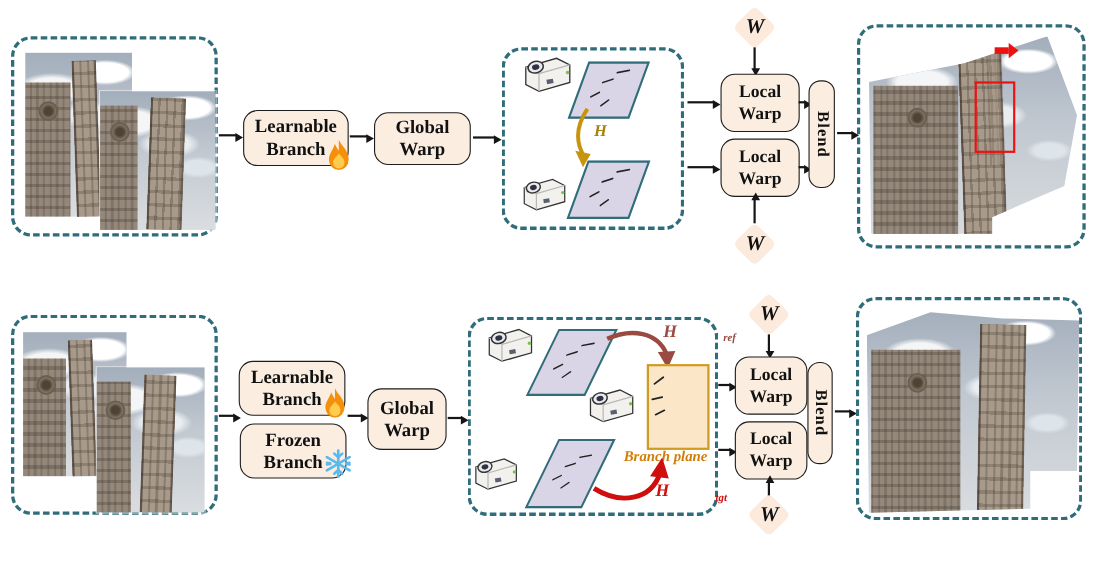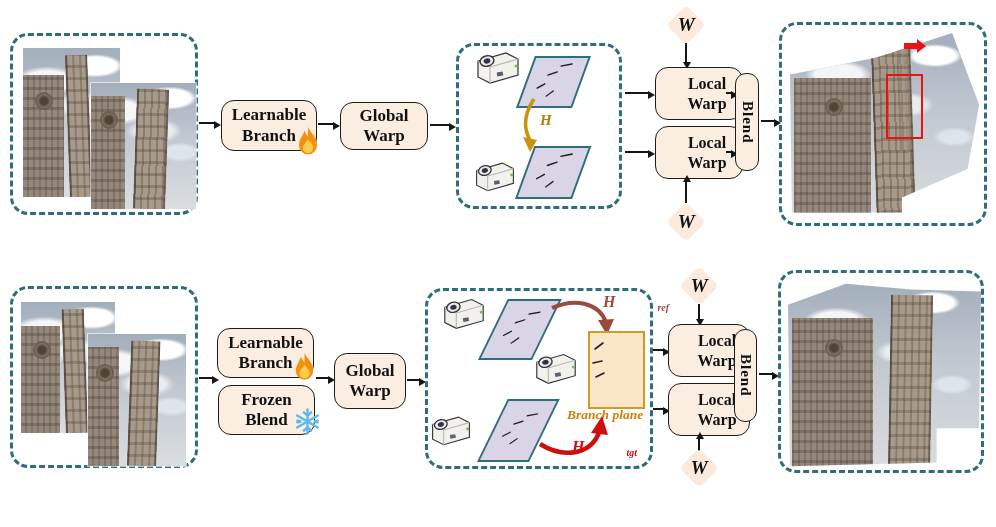--- a/index.html
+++ b/index.html
@@ -13,21 +13,21 @@
   .dashpanel{
     position:absolute;border:3px dashed #2f6d7a;border-radius:18px;background:transparent;
   }
   
   .cbox{
     position:absolute;background:#fbeee0;border:1.6px solid #1c1c1c;border-radius:13px;
     display:flex;align-items:center;justify-content:center;text-align:center;
     font-weight:bold;color:#111;white-space:pre-line;line-height:1.2;
   }
   .f17{font-size:17px;}
-  .f16{font-size:16px;padding-left:16px;}
+  .f16{font-size:16px;}
   
   .vbox{
     position:absolute;background:#fbeee0;border:1.5px solid #1c1c1c;border-radius:11px;
     display:flex;align-items:center;justify-content:center;
     font-weight:bold;color:#111;font-size:15px;
     writing-mode:vertical-rl;text-orientation:mixed;letter-spacing:1px;
   }
   
   .wd{
     position:absolute;width:28px;height:28px;background:#fceadd;border-radius:5px;
@@ -226,21 +226,21 @@
 <div class="cbox f17" style="left:217px;top:328px;width:95px;height:48px;">
   <span>Learnable
 Branch</span>
 </div>
 <svg class="abs" style="left:291px;top:352px;z-index:3;" width="27" height="31" viewBox="0 0 28 32">
   <path d="M14 1 C16.5 7 23 10.5 23 19 a9 9.6 0 0 1 -18 0 C5 13.5 9 10 10.4 4.6 C11.8 8 13 9.4 14 11 Z" fill="#f4900c"></path>
   <path d="M14 13.5 c2.6 3.2 5.2 4.8 5.2 8.4 a5.2 5.2 0 0 1 -10.4 0 c0 -3.4 3 -5 5.2 -8.4 Z" fill="#ffcc4d"></path>
 </svg>
 <div class="cbox f17" style="left:218px;top:385px;width:95px;height:48px;">
   <span>Frozen
-Blend</span>
+Branch</span>
 </div>
 <svg class="abs" style="left:294px;top:408px;z-index:3;" width="27" height="27" viewBox="0 0 26 26">
   <g stroke="#5cb9ec" stroke-width="2.3" stroke-linecap="round" fill="none">
     <line x1="13" y1="1.5" x2="13" y2="24.5"></line>
     <line x1="3" y1="7.2" x2="23" y2="18.8"></line>
     <line x1="3" y1="18.8" x2="23" y2="7.2"></line>
     <path d="M9.5 4.2 L13 7.4 L16.5 4.2"></path>
     <path d="M9.5 21.8 L13 18.6 L16.5 21.8"></path>
     <path d="M3.2 12.2 L6.8 13 L3.2 13.8"></path>
     <path d="M22.8 12.2 L19.2 13 L22.8 13.8"></path>
@@ -316,21 +316,21 @@
         <line x1="3" y1="30" x2="12" y2="28"></line>
       <line x1="6" y1="44" x2="14" y2="40"></line>
     </g>
   </svg>
 </div>
 <div class="optlab" style="left:567px;top:407px;"><span>Branch plane</span></div>
 <svg class="abs" style="left:536px;top:412px;" width="78" height="48" viewBox="0 0 78 48">
   <path d="M4 32 C28 47 56 43 64 18" fill="none" stroke="#cf0e0e" stroke-width="4.5"></path>
   <polygon points="55,21 72,23 66,4" fill="#cf0e0e"></polygon>
 </svg>
-<div class="hlab" style="left:572px;top:438px;font-size:16px;color:#cf0e0e;"><span>H</span><sub>tgt</sub></div>
+<div class="hlab" style="left:596px;top:438px;font-size:16px;color:#cf0e0e;"><span>H</span><sub>tgt</sub></div>
 
 <div class="wd" style="left:685px;top:272px;">
     <span>W</span>
   </div>
 <div class="vd" style="left:698px;top:304px;height:16px;"></div>
 <div class="ha" style="left:653px;top:349px;width:11px;"></div>
 <div class="cbox f16" style="left:668px;top:324px;width:64px;height:51px;">
   <span>Local
 Warp</span>
 </div>

